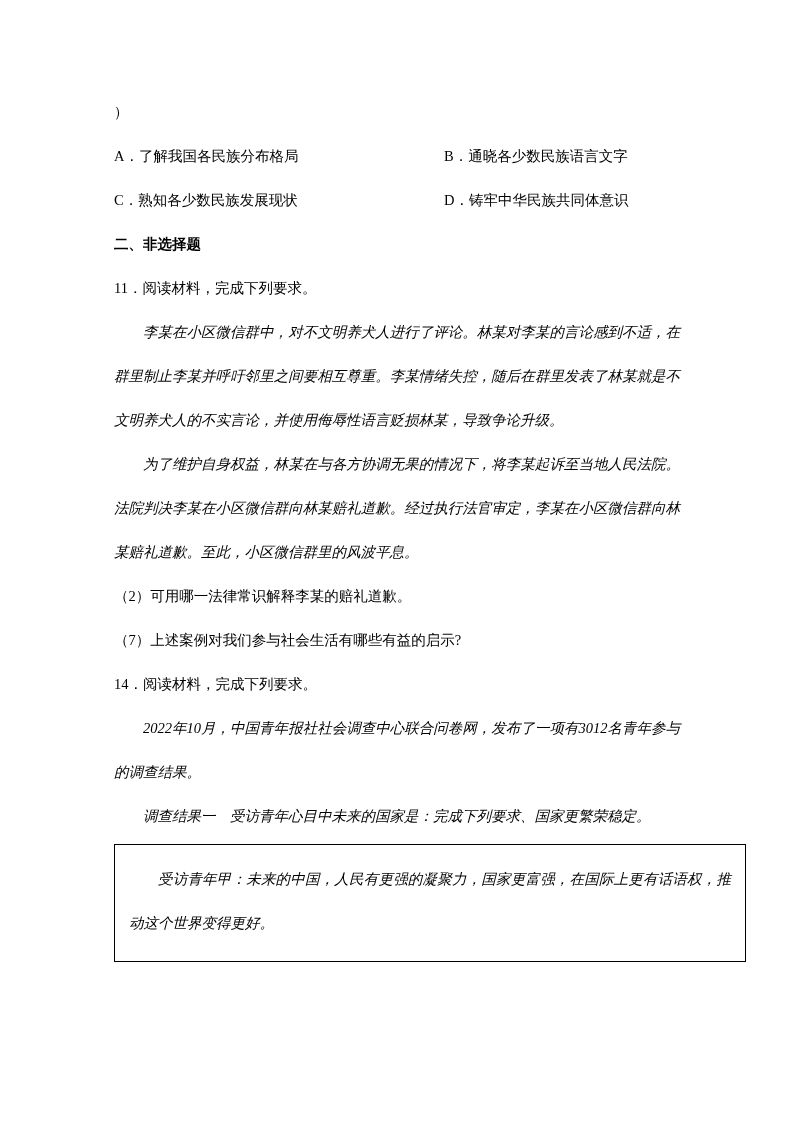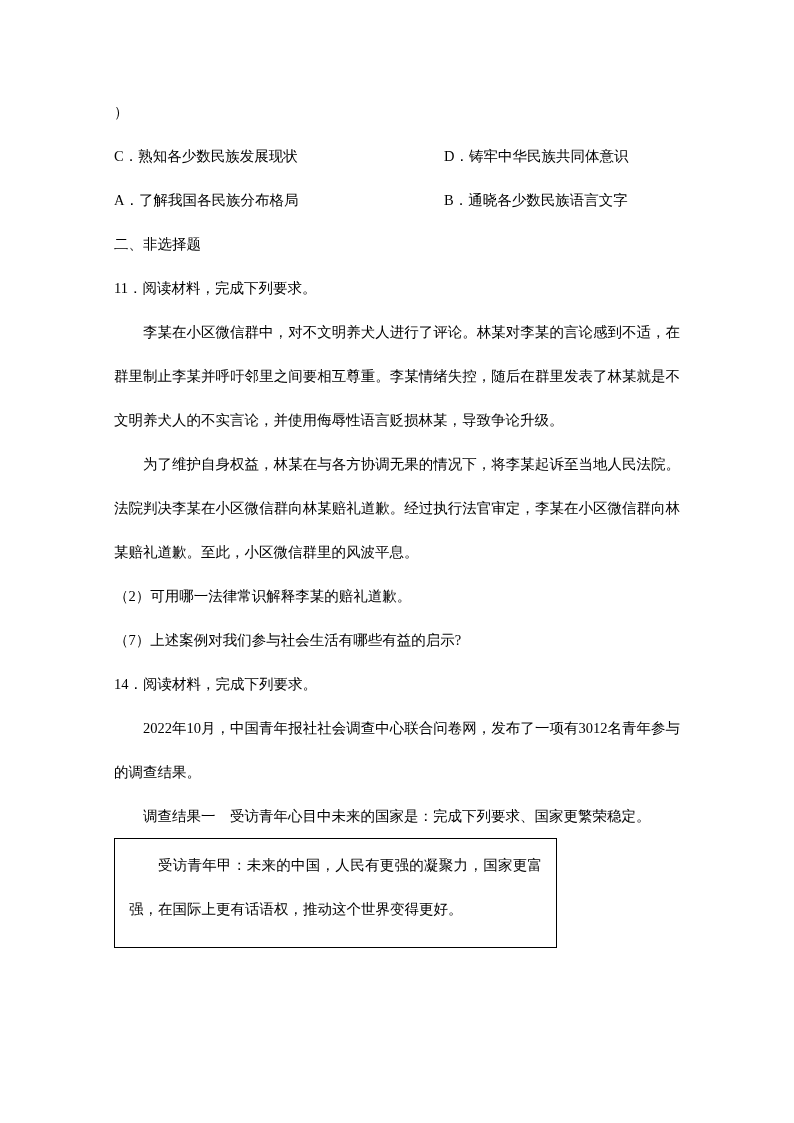--- a/index.html
+++ b/index.html
@@ -19,61 +19,63 @@
     color: #000000;
     overflow: hidden;
   }
   .line {
     margin: 0;
   }
   .para {
     margin: 0;
     text-align: justify;
     text-indent: 2em;
+    font-style: italic;
   }
   .options-row {
     display: flex;
   }
   .opt-left {
     width: 330px;
   }
   .opt-right {
     flex: 1;
   }
   .section-heading {
-    font-weight: normal;
+    font-weight: bold;
   }
   .quote-box {
     border: 1px solid #000000;
-    width: 443px;
+    width: 632px;
     box-sizing: border-box;
-    padding: 4px 14px 16px 14px;
+    padding: 12px 14px 16px 14px;
+    margin-top: 6px;
   }
   .quote-box .para {
     text-indent: 2em;
   }
   .spacer {
     height: 44px;
   }
 </style>
 </head>
 <body>
 
 <div class="page">
 
   <div class="line">）</div>
 
   <div class="options-row">
-    <div class="opt-left"><span>C．</span><span>熟知各少数民族发展现状</span></div>
-    <div class="opt-right"><span>D．</span><span>铸牢中华民族共同体意识</span></div>
+    <div class="opt-left"><span>A．</span><span>了解我国各民族分布格局</span></div>
+    <div class="opt-right"><span>B．</span><span>通晓各少数民族语言文字</span></div>
   </div>
 
   <div class="options-row">
-    <div class="opt-left"><span>A．</span><span>了解我国各民族分布格局</span></div>
-    <div class="opt-right"><span>B．</span><span>通晓各少数民族语言文字</span></div>
+    <div class="opt-left"><span>C．</span><span>熟知各少数民族发展现状</span></div>
+    <div class="opt-right"><span>D．</span><span>铸牢中华民族共同体意识</span></div>
   </div>
 
   <div class="line section-heading">二、非选择题</div>
 
   <div class="line">11．阅读材料，完成下列要求。</div>
   <p class="para">李某在小区微信群中，对不文明养犬人进行了评论。林某对李某的言论感到不适，在群里制止李某并呼吁邻里之间要相互尊重。李某情绪失控，随后在群里发表了林某就是不文明养犬人的不实言论，并使用侮辱性语言贬损林某，导致争论升级。</p>
   <p class="para">为了维护自身权益，林某在与各方协调无果的情况下，将李某起诉至当地人民法院。法院判决李某在小区微信群向林某赔礼道歉。经过执行法官审定，李某在小区微信群向林某赔礼道歉。至此，小区微信群里的风波平息。</p>
   <div class="line">（2）可用哪一法律常识解释李某的赔礼道歉。</div>
   <div class="line">（7）上述案例对我们参与社会生活有哪些有益的启示?</div>
 

